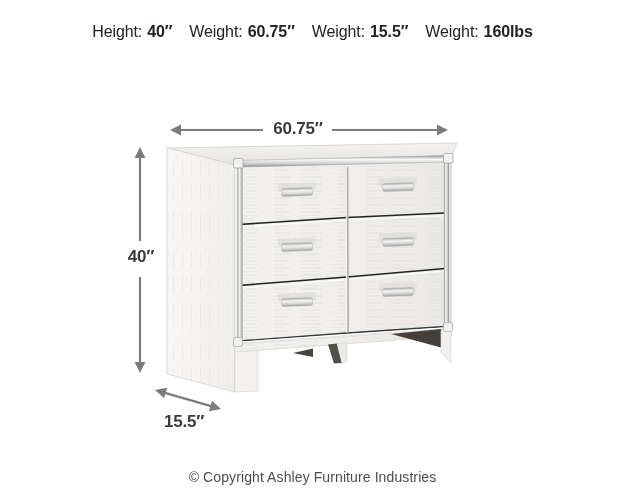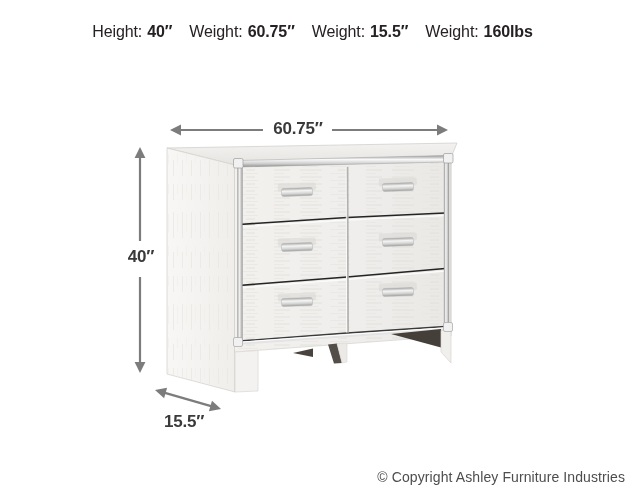--- a/index.html
+++ b/index.html
@@ -21,21 +21,21 @@
     position:absolute;font-weight:bold;font-size:17px;color:#3a3a3a;
     text-align:center;letter-spacing:-0.2px;
   }
   .dim-width {left:261px;top:119px;width:74px;}
   .dim-height{left:114px;top:247px;width:54px;}
   .dim-depth {left:152px;top:412px;width:64px;}
   
   .drawing{position:absolute;left:0;top:0;}
   
   .copyright{
-    position:absolute;top:469px;left:0;right:0;text-align:right;
+    position:absolute;top:469px;left:0;right:0;text-align:center;
     font-size:14px;color:#4d4d4d;letter-spacing:0.1px;
   }
 </style>
 </head>
 <body>
 
 <div class="canvas">
 
   <div class="spec-header">
     <div class="spec-item">

